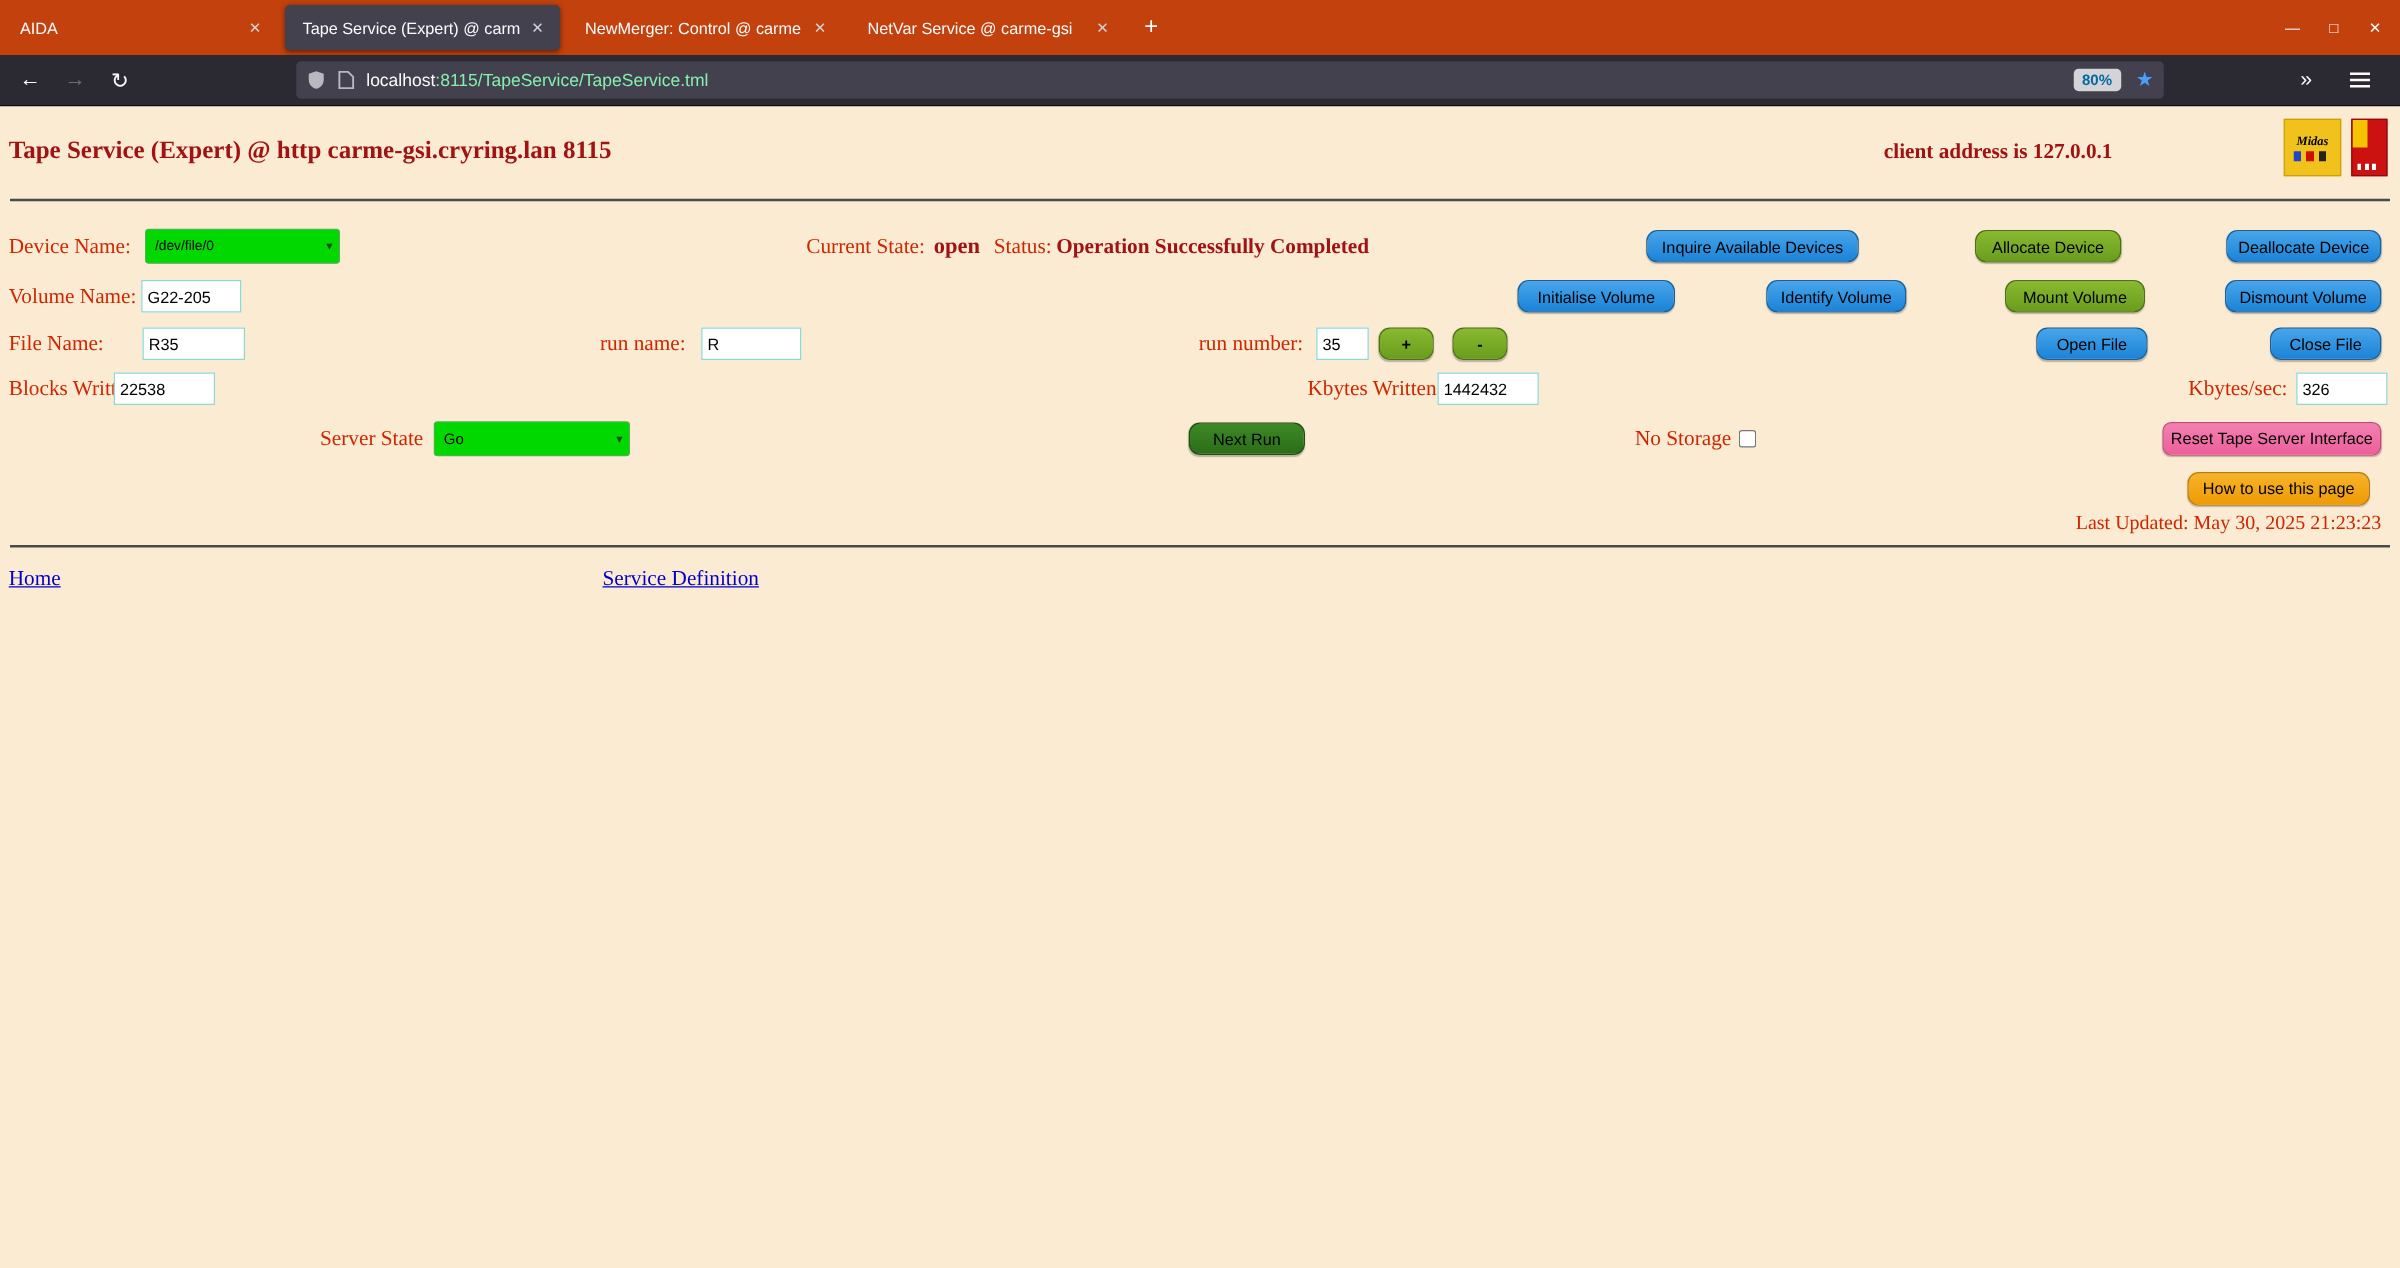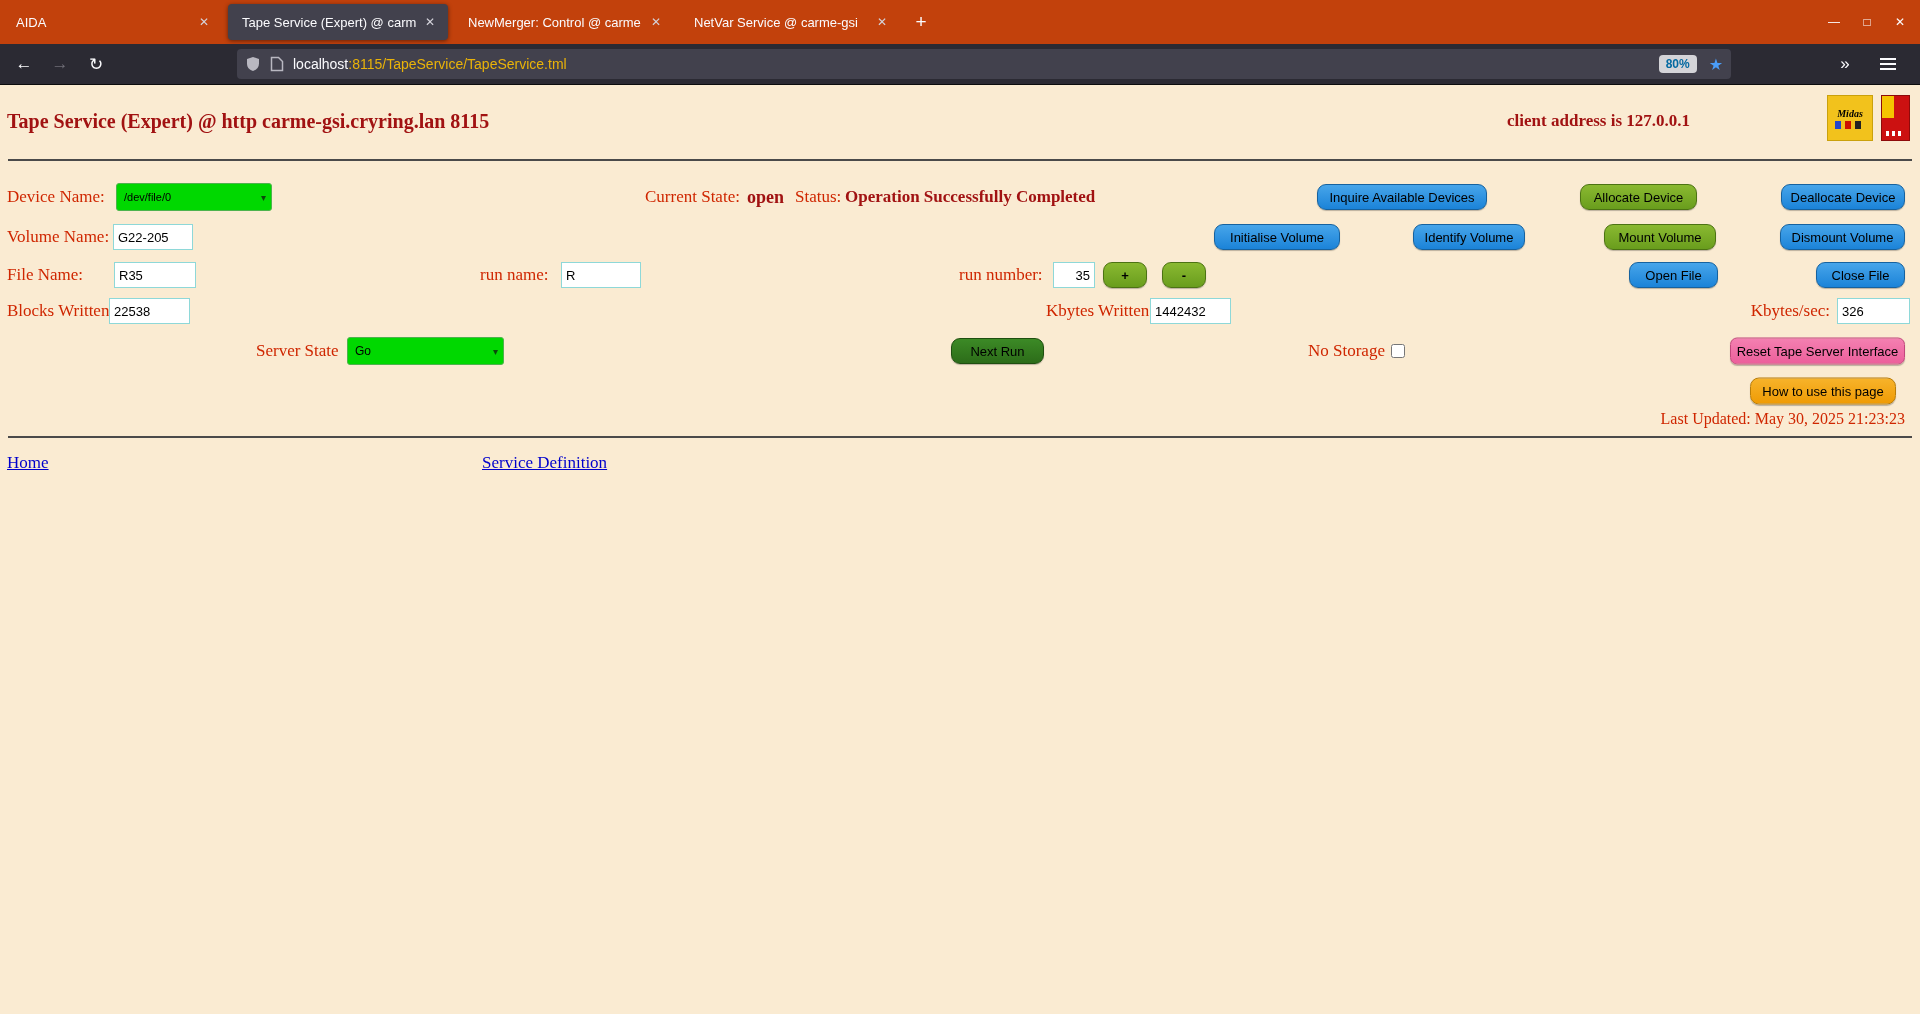--- a/index.html
+++ b/index.html
@@ -24,21 +24,21 @@
   
   .navbar { height:41px; background:#2b2a33; display:flex; align-items:center; padding:0 12px 0 8px; flex:0 0 auto;
             border-bottom:1px solid #0c0c0d; }
   .nav-btn { width:32px; height:32px; margin-right:4px; border-radius:4px; display:flex; align-items:center;
              justify-content:center; color:#fbfbfe; font-size:17px; }
   .nav-btn.dim { color:#6f6e77; }
   .urlbar { display:flex; align-items:center; background:#42414d; border-radius:4px; height:30px; width:1494px;
             margin-left:121px; padding:0 8px; color:#fbfbfe; font-size:14px; }
   .urlbar .icon-gap { margin-right:9px; display:flex; align-items:center; }
   .url-domain { color:#fbfbfe; }
-  .url-path { color:#eab308; }
+  .url-path { color:#86efac; }
   .zoom-badge { margin-left:auto; background:#d4d4d8; color:#0369a1; border-radius:4px; padding:2px 7px;
                 font-size:12px; font-weight:bold; }
   .star { color:#4a9df8; font-size:16px; margin-left:12px; }
   .nav-right { margin-left:auto; display:flex; align-items:center; gap:7px; }
   .menu-icon { width:16px; height:12px; position:relative; }
   .menu-icon::before { content:""; position:absolute; left:0; top:0; width:16px; height:2px; background:#fbfbfe;
                        box-shadow:0 5px 0 #fbfbfe, 0 10px 0 #fbfbfe; }
 
   
   .page { flex:1; background:#faebd2; position:relative; font-family:"Liberation Serif",serif; }
@@ -183,30 +183,30 @@
       <button class="btn olive abs" style="right:204px; width:112px">Mount Volume</button>
       <button class="btn blue abs" style="right:15px; width:125px">Dismount Volume</button>
     </div>
 
     <div class="row" style="top:174px">
       <span class="lbl abs" style="left:7px">File Name:</span>
       <input class="tinput abs" style="left: 114px; width: 82px;" value="R35">
       <span class="lbl abs" style="left:480px">run name:</span>
       <input class="tinput abs" style="left: 561px; width: 80px;" value="R">
       <span class="lbl abs" style="left:959px">run number:</span>
-      <input class="tinput abs" style="left: 1053px; width: 42px; text-align: right;" value="35">
+      <input class="tinput abs" style="left: 1053px; width: 42px;" value="35">
       <button class="btn olive abs" style="left:1103px; width:44px; font-weight:bold">+</button>
       <button class="btn olive abs" style="left:1162px; width:44px; font-weight:bold">-</button>
       <button class="btn blue abs" style="right:202px; width:89px">Open File</button>
       <button class="btn blue abs" style="right:15px; width:89px">Close File</button>
     </div>
 
     <div class="row" style="top:210px">
       <span class="lbl abs" style="left:7px">Blocks Written:</span>
-      <input class="tinput abs" style="left: 109px; width: 81px;" value="22538">
+      <input class="tinput abs" style="left: 91px; width: 81px;" value="22538">
       <span class="lbl abs" style="left:1046px">Kbytes Written:</span>
       <input class="tinput abs" style="left: 1150px; width: 81px;" value="1442432">
       <span class="lbl abs" style="right:90px">Kbytes/sec:</span>
       <input class="tinput abs" style="right: 10px; width: 73px;" value="326">
     </div>
 
     <div class="row" style="top:250px">
       <span class="lbl abs" style="left:256px">Server State</span>
       <div class="gselect abs" style="left:347px; width:157px">
         <span>Go</span>

